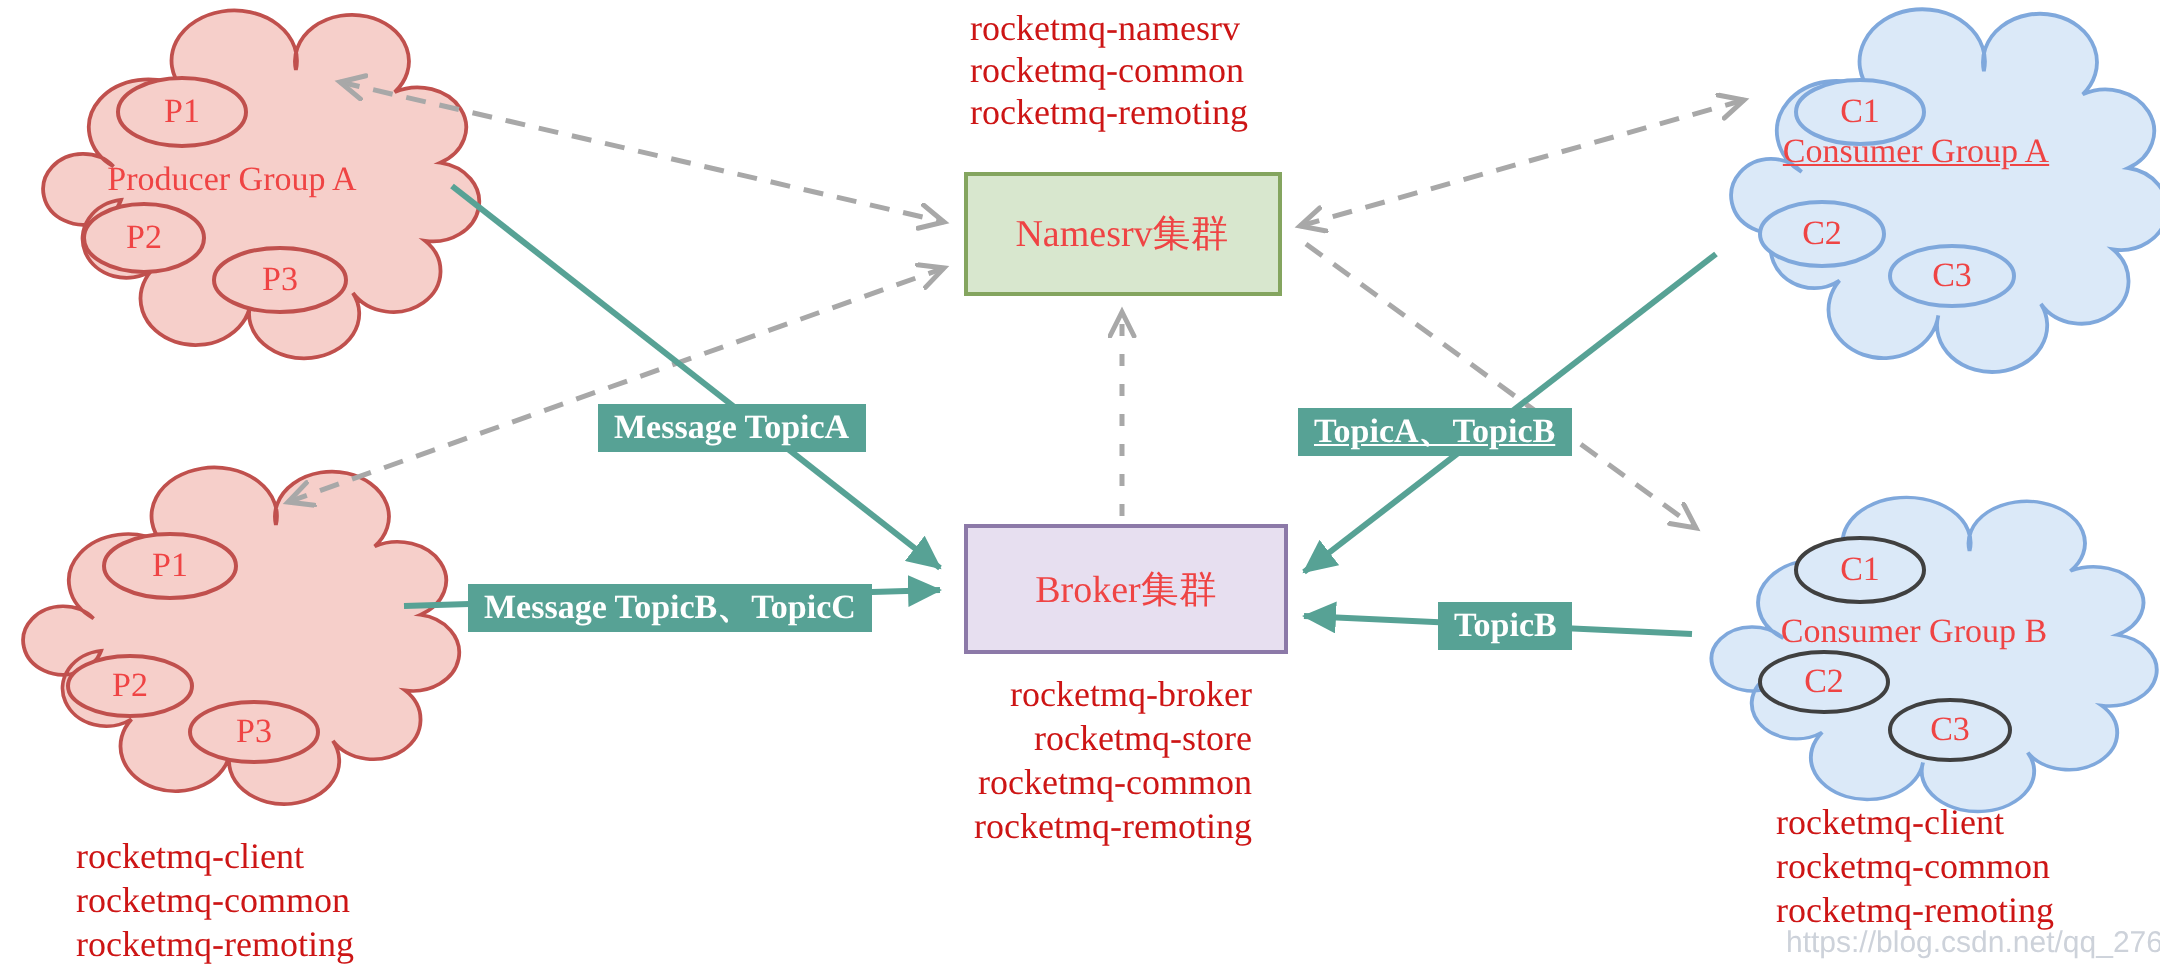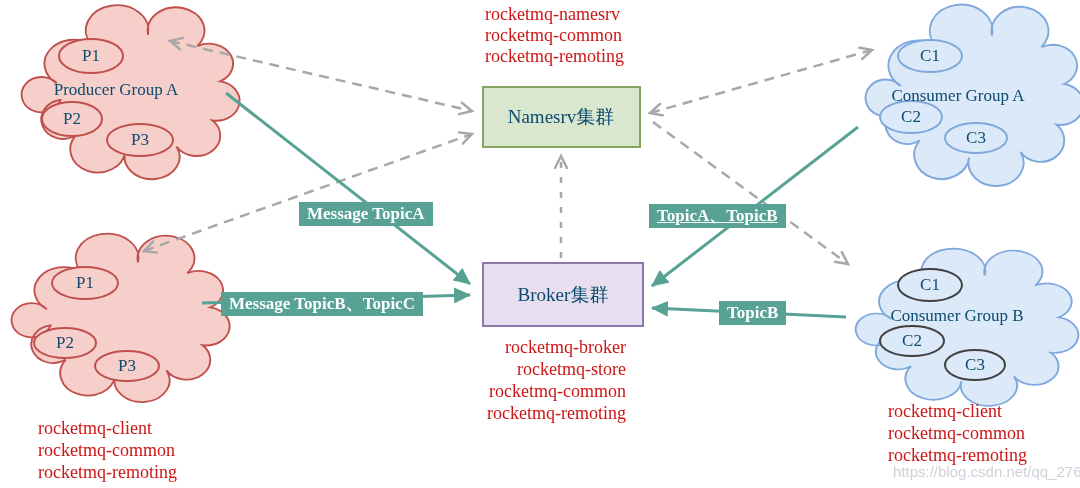--- a/index.html
+++ b/index.html
@@ -3,21 +3,21 @@
 <meta charset="utf-8">
 <style>
   html,body{margin:0;padding:0;background:#ffffff;}
   .stage{
     position:relative;width:1080px;height:488px;background:#ffffff;
     font-family:"Liberation Serif", serif;overflow:hidden;
   }
   .stage svg{position:absolute;left:0;top:0;}
   .lbl{
     position:absolute;transform:translate(-50%,-50%);
-    font-size:17px;color:#0c4a6e;white-space:nowrap;
+    font-size:17px;color:#ef4444;white-space:nowrap;
   }
   .box-lbl{font-size:19px;}
   .modules{
     position:absolute;font-size:18px;line-height:21px;color:#cd1515;white-space:nowrap;
   }
   .modules.wide{line-height:22px;}
   .arrow-lbl{
     position:absolute;background:#57a295;color:#ffffff;font-weight:bold;
     font-size:17px;line-height:22px;padding:1px 8px;white-space:nowrap;
   }
@@ -88,21 +88,21 @@
 
   <div class="lbl" style="left:116px;top:90px;">Producer Group A</div>
   <div class="lbl" style="left:91px;top:56px;">P1</div>
   <div class="lbl" style="left:72px;top:119px;">P2</div>
   <div class="lbl" style="left:140px;top:140px;">P3</div>
 
   <div class="lbl" style="left:85px;top:283px;">P1</div>
   <div class="lbl" style="left:65px;top:343px;">P2</div>
   <div class="lbl" style="left:127px;top:366px;">P3</div>
 
-  <div class="lbl" style="left:958px;top:96px;">Consumer Group A</div>
+  <div class="lbl" style="left:958px;top:76px;text-decoration:underline;">Consumer Group A</div>
   <div class="lbl" style="left:930px;top:56px;">C1</div>
   <div class="lbl" style="left:911px;top:117px;">C2</div>
   <div class="lbl" style="left:976px;top:138px;">C3</div>
 
   <div class="lbl" style="left:957px;top:316px;">Consumer Group B</div>
   <div class="lbl" style="left:930px;top:285px;">C1</div>
   <div class="lbl" style="left:912px;top:341px;">C2</div>
   <div class="lbl" style="left:975px;top:365px;">C3</div>
 
   <div class="lbl box-lbl" style="left:561px;top:117px;">Namesrv集群</div>
@@ -124,18 +124,18 @@
     <div>rocketmq-common</div>
     <div>rocketmq-remoting</div>
   </div>
   <div class="modules wide" style="left:888px;top:400px;">
     <div>rocketmq-client</div>
     <div>rocketmq-common</div>
     <div>rocketmq-remoting</div>
   </div>
 
   <div class="arrow-lbl" style="left:299px;top:202px;">Message TopicA</div>
-  <div class="arrow-lbl" style="left:221px;top:292px;">Message TopicB、TopicC</div>
+  <div class="arrow-lbl" style="left:234px;top:292px;">Message TopicB、TopicC</div>
   <div class="arrow-lbl" style="left:649px;top:204px;text-decoration:underline;">TopicA、TopicB</div>
   <div class="arrow-lbl" style="left:719px;top:301px;">TopicB</div>
 
   <div class="watermark">https://blog.csdn.net/qq_27641935</div>
 </div>
 
 </body></html>

